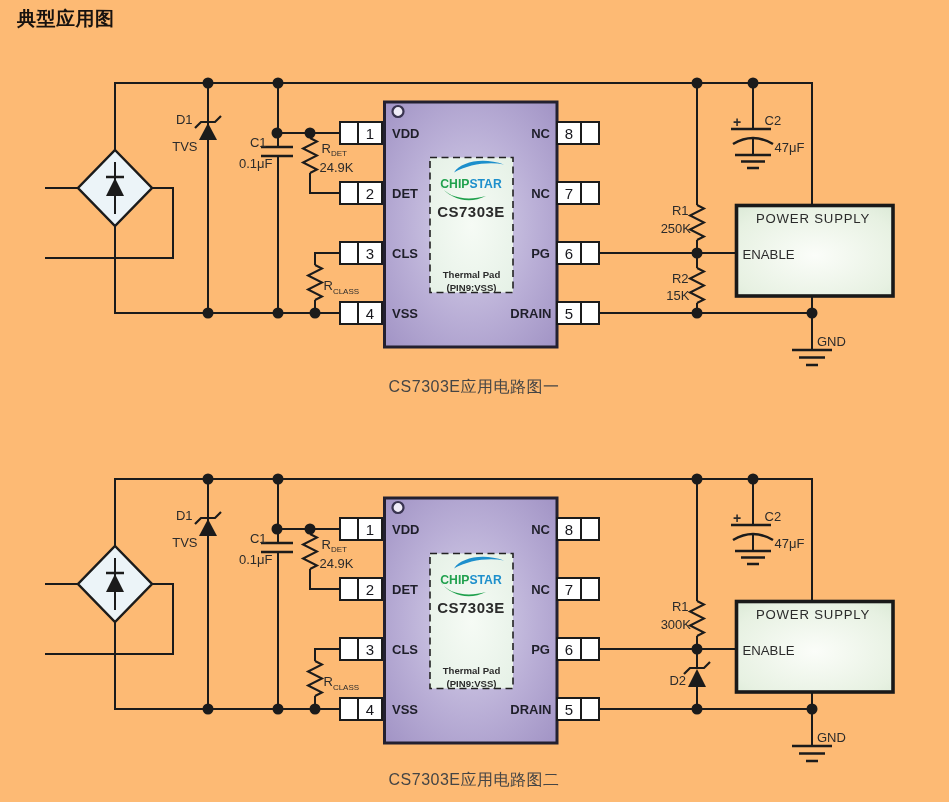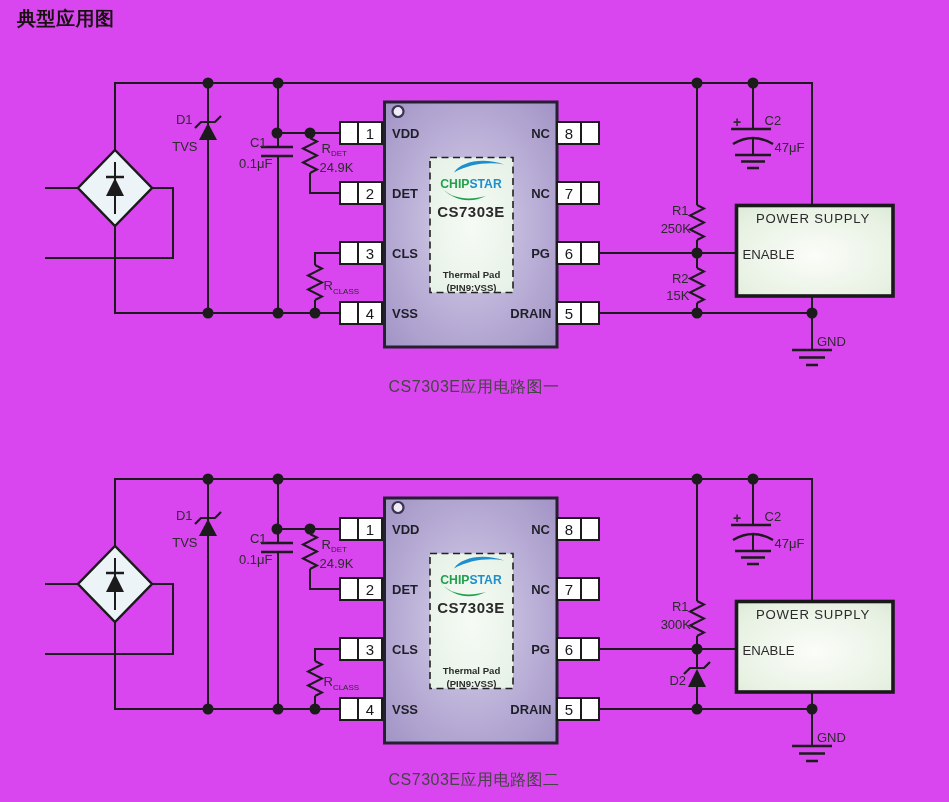--- a/index.html
+++ b/index.html
@@ -1,16 +1,16 @@
 <!DOCTYPE html>
 <html><head>
 <meta charset="utf-8">
 <style>
   html,body{margin:0;padding:0;background:#ffffff;}
-  .page{position:relative;width:949px;height:802px;background:#d946ef;overflow:hidden;
+  .page{position:relative;width:949px;height:802px;background:#fdba74;overflow:hidden;
         font-family:"Liberation Sans",sans-serif;}
   .doc-title{position:absolute;left:17px;top:6px;font-size:19px;font-weight:bold;
              color:#17120f;letter-spacing:.5px;}
   svg{position:absolute;left:0;}
   svg text{font-family:"Liberation Sans",sans-serif;fill:#2b2b2b;}
   .wire{stroke:#1b1b1b;stroke-width:2;fill:none;}
   .wire-thick{stroke:#1b1b1b;stroke-width:2.5;fill:none;}
   .zig{stroke:#1b1b1b;stroke-width:2;fill:none;stroke-linejoin:miter;}
   .dot{fill:#1b1b1b;}
   .pinbox{fill:#ffffff;stroke:#1b1b1b;stroke-width:2;}

